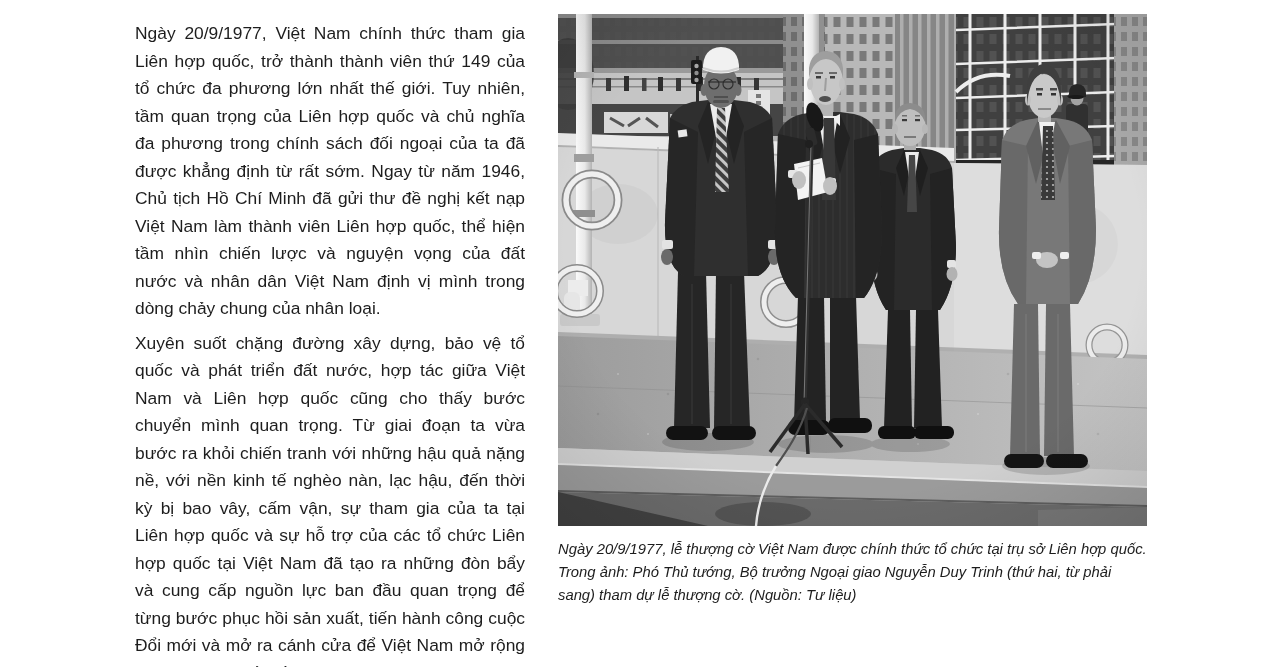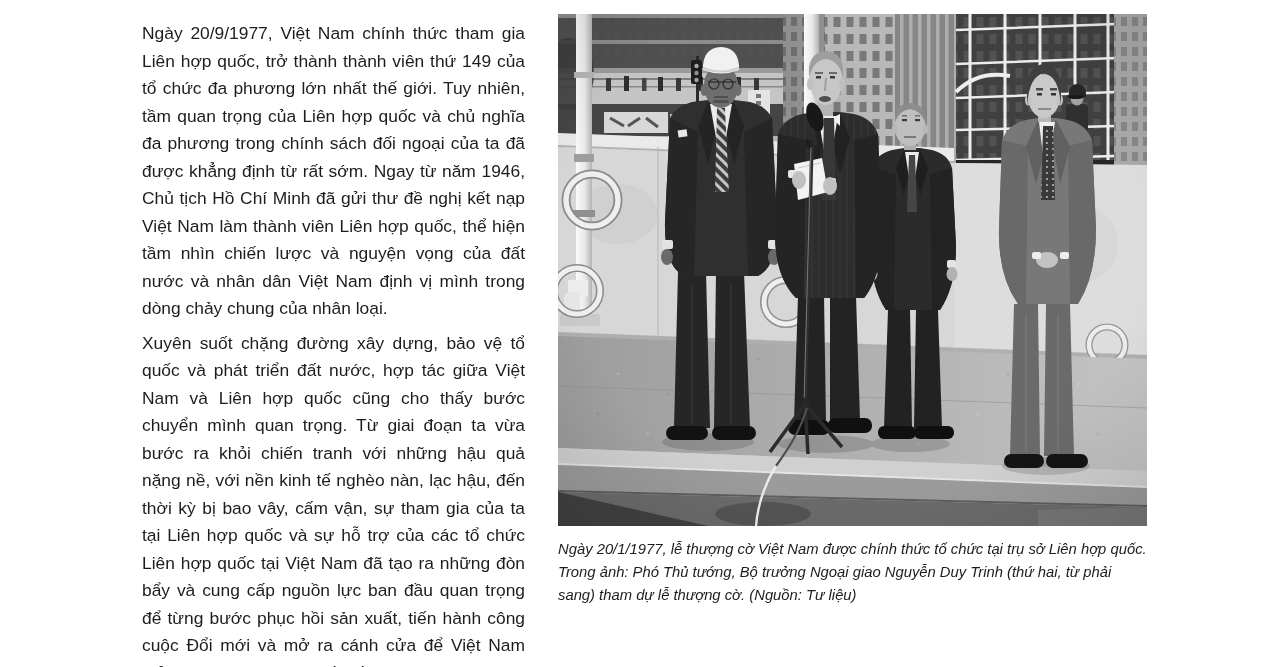--- a/index.html
+++ b/index.html
@@ -7,21 +7,21 @@
     width:1280px;height:667px;position:relative;overflow:hidden;
     background:#ffffff;
     font-family:"Liberation Sans","DejaVu Sans",sans-serif;
   }
   .page{position:absolute;inset:0;}
   .text-col{
     position:absolute;left:135px;top:20px;width:390px;
     font-size:17.4px;line-height:27.5px;color:#1d1d1d;
     text-align:justify;text-justify:inter-word;
   }
-  .text-col p{margin:0 0 7px 7px;}
+  .text-col p{margin:0 0 7px 0;}
   figure.photo-figure{position:absolute;left:558px;top:14px;width:589px;margin:0;}
   svg.photo{display:block;width:589px;height:512px;background:#c9c9c9;}
   figcaption{
     margin-top:12px;width:589px;
     font-style:italic;font-size:14.8px;line-height:23px;color:#1d1d1d;
   }
 </style>
 </head>
 <body>
 
@@ -367,16 +367,16 @@
           <path d="M247,390 L284,433"></path>
           <path d="M247,390 L250,440"></path>
         </g>
         <path d="M249,394 C242,418 228,438 218,452" stroke="#4f4f4f" stroke-width="2.2" fill="none"></path>
         <path d="M218,452 C208,468 200,488 198,512" stroke="#ececec" stroke-width="2.4" fill="none"></path>
       </g>
 
       <rect x="0" y="0" width="589" height="512" fill="url(#vig)"></rect>
     </svg>
 
-    <figcaption>Ngày 20/1/1977, lễ thượng cờ Việt Nam được chính thức tổ chức tại trụ sở Liên hợp quốc. Trong ảnh: Phó Thủ tướng, Bộ trưởng Ngoại giao Nguyễn Duy Trinh (thứ hai, từ phải sang) tham dự lễ thượng cờ. (Nguồn: Tư liệu)</figcaption>
+    <figcaption>Ngày 20/9/1977, lễ thượng cờ Việt Nam được chính thức tổ chức tại trụ sở Liên hợp quốc. Trong ảnh: Phó Thủ tướng, Bộ trưởng Ngoại giao Nguyễn Duy Trinh (thứ hai, từ phải sang) tham dự lễ thượng cờ. (Nguồn: Tư liệu)</figcaption>
   </figure>
 
 </main>
 
 </body></html>

